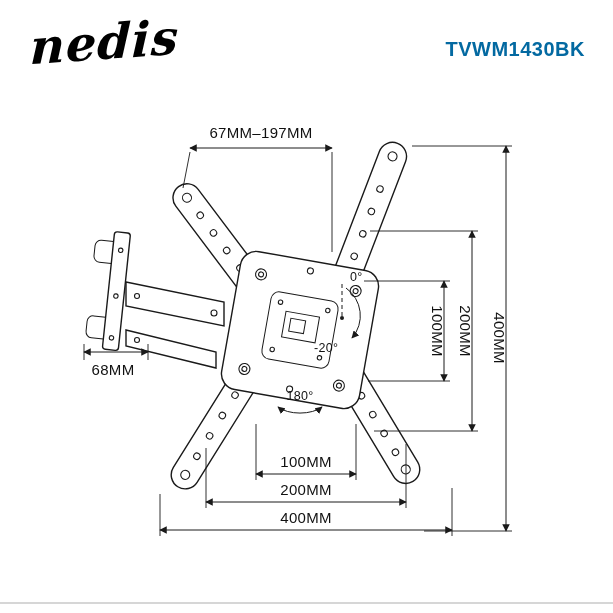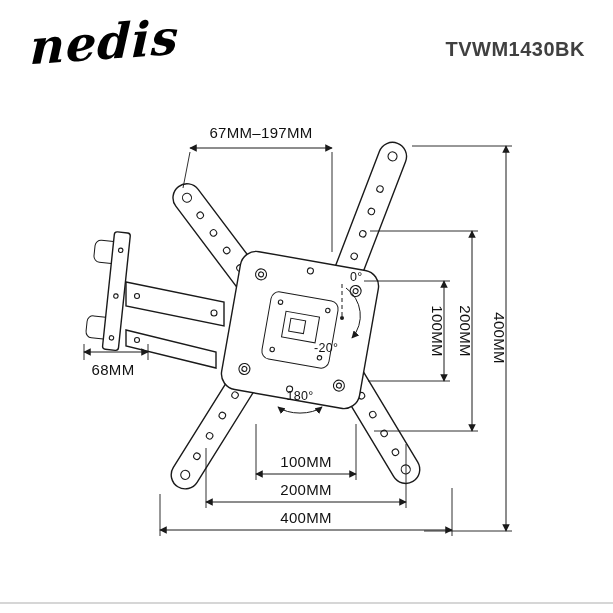--- a/index.html
+++ b/index.html
@@ -2,21 +2,21 @@
 <html><head>
 <meta charset="utf-8">
 <style>
   html,body{margin:0;padding:0;background:#fff;}
   .page{position:relative;width:613px;height:613px;background:#fff;overflow:hidden;
         font-family:"Liberation Sans",sans-serif;}
   .logo{position:absolute;left:30px;top:14px;font-family:"DejaVu Serif",serif;
         font-style:italic;font-weight:700;font-size:48px;color:#000;
         transform:rotate(-4deg) skewX(-6deg);letter-spacing:1px;}
   .model{position:absolute;right:28px;top:38px;font-size:20px;font-weight:700;
-         letter-spacing:0.5px;color:#404040;}
+         letter-spacing:0.5px;color:#0369a1;}
   .diagram-svg{position:absolute;left:0;top:0;width:613px;height:613px;}
   .outline{stroke:#1a1a1a;stroke-width:1.4;fill:#fff;}
   .thin{stroke:#1a1a1a;stroke-width:1;fill:none;}
   .hole{fill:#fff;stroke:#1a1a1a;stroke-width:1.1;}
   .dot{fill:#1a1a1a;stroke:none;}
   .dim{stroke:#1a1a1a;stroke-width:1;fill:none;}
   .ext{stroke:#1a1a1a;stroke-width:0.9;fill:none;}
   .dash{stroke:#1a1a1a;stroke-width:1;fill:none;stroke-dasharray:4 3;}
   svg text{font-family:"Liberation Sans",sans-serif;fill:#111;font-size:15px;letter-spacing:0.3px;}
   svg text.small{font-size:12.5px;}

